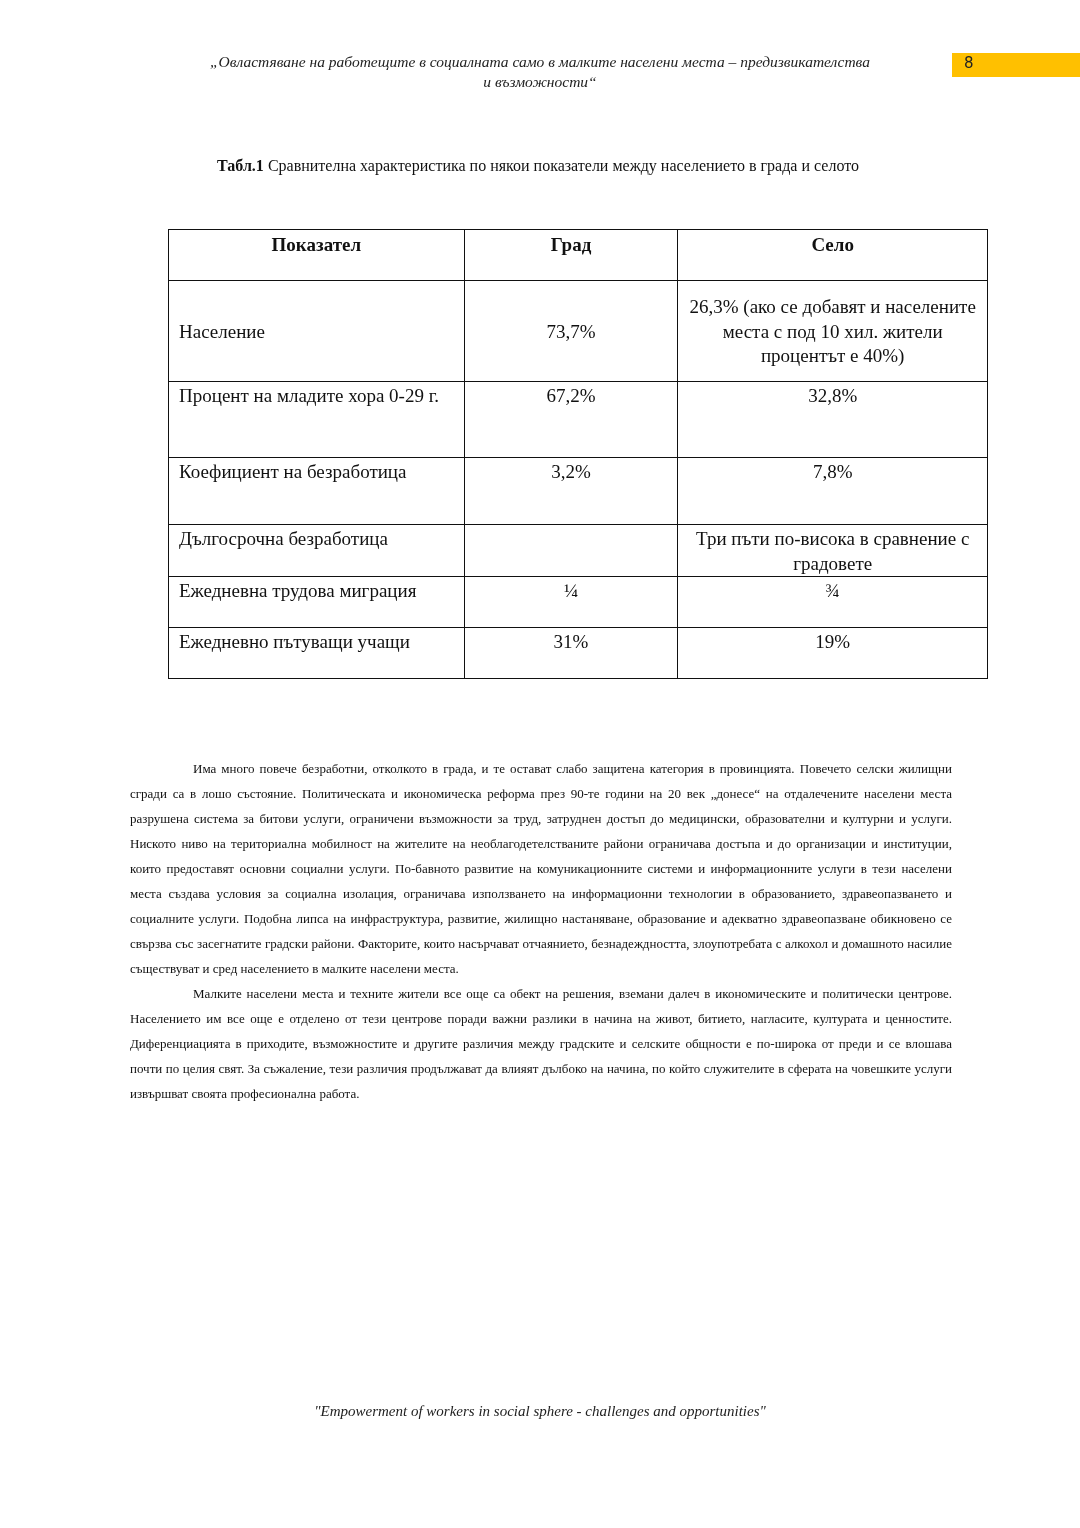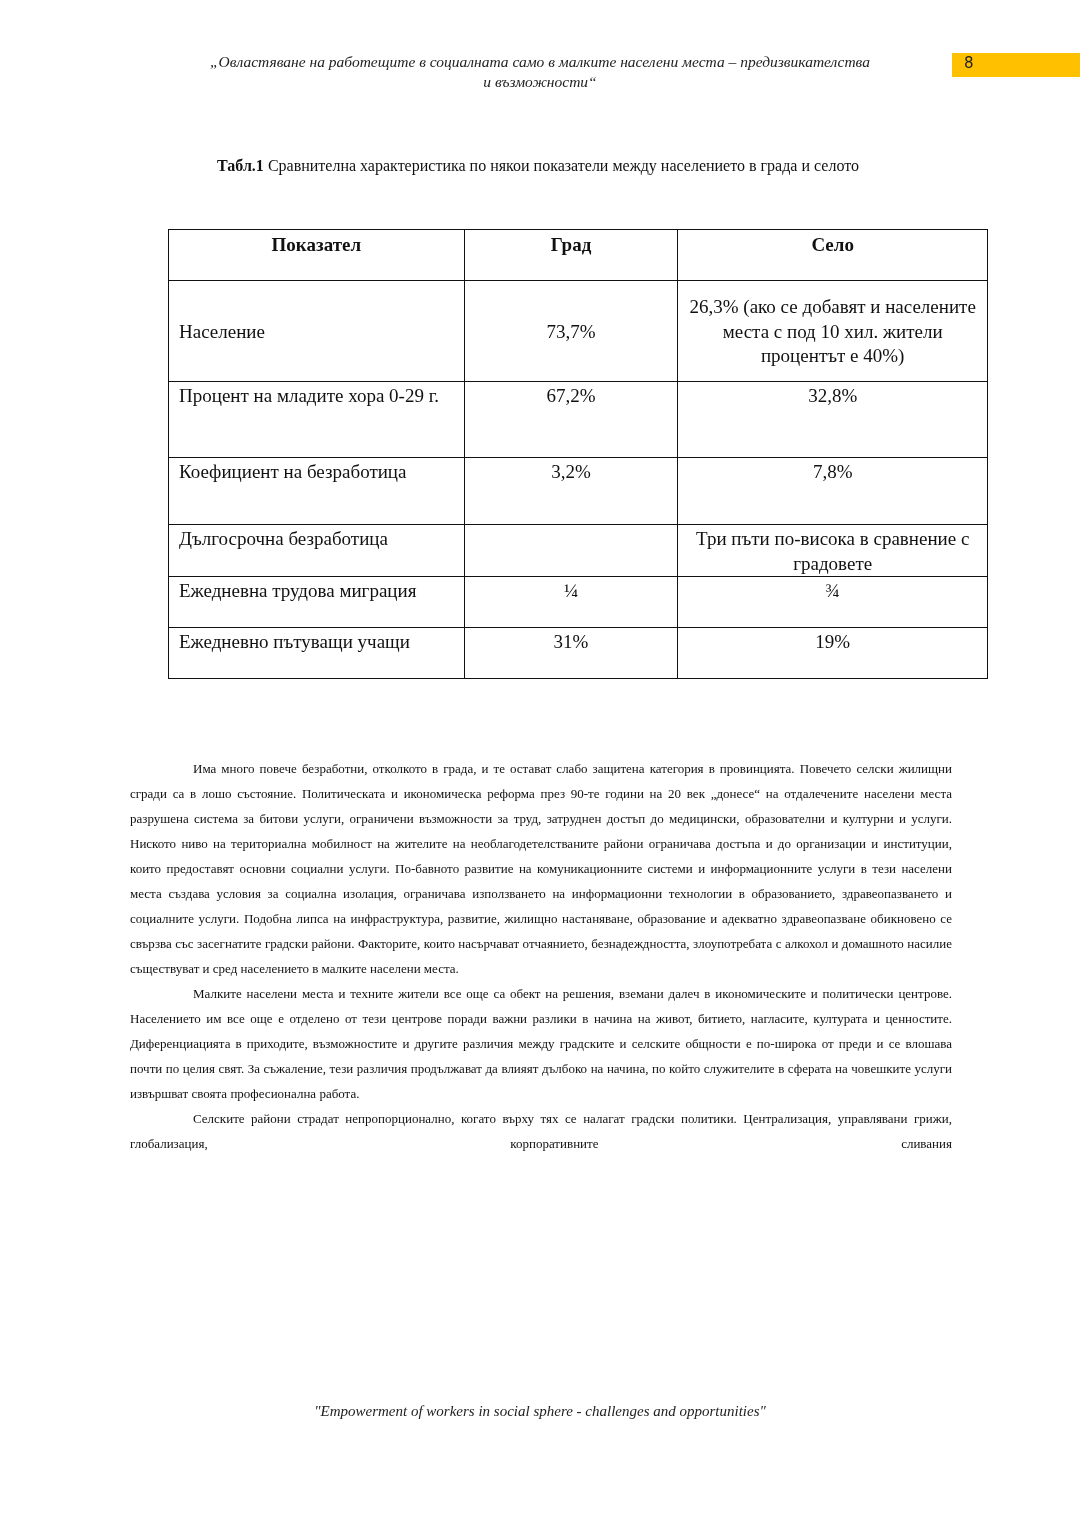--- a/index.html
+++ b/index.html
@@ -105,16 +105,15 @@
       <td>Ежедневно пътуващи учащи</td>
       <td class="center">31%</td>
       <td class="center">19%</td>
     </tr>
   </tbody>
 </table>
 
 <div class="body-text">
   <p>Има много повече безработни, отколкото в града, и те остават слабо защитена категория в провинцията. Повечето селски жилищни сгради са в лошо състояние. Политическата и икономическа реформа през 90-те години на 20 век „донесе“ на отдалечените населени места разрушена система за битови услуги, ограничени възможности за труд, затруднен достъп до медицински, образователни и културни и услуги. Ниското ниво на териториална мобилност на жителите на необлагодетелстваните райони ограничава достъпа и до организации и институции, които предоставят основни социални услуги. По-бавното развитие на комуникационните системи и информационните услуги в тези населени места създава условия за социална изолация, ограничава използването на информационни технологии в образованието, здравеопазването и социалните услуги. Подобна липса на инфраструктура, развитие, жилищно настаняване, образование и адекватно здравеопазване обикновено се свързва със засегнатите градски райони. Факторите, които насърчават отчаянието, безнадеждността, злоупотребата с алкохол и домашното насилие съществуват и сред населението в малките населени места.</p>
   <p>Малките населени места и техните жители все още са обект на решения, вземани далеч в икономическите и политически центрове. Населението им все още е отделено от тези центрове поради важни разлики в начина на живот, битието, нагласите, културата и ценностите. Диференциацията в приходите, възможностите и другите различия между градските и селските общности е по-широка от преди и се влошава почти по целия свят. За съжаление, тези различия продължават да влияят дълбоко на начина, по който служителите в сферата на човешките услуги извършват своята професионална работа.</p>
-  <p style="text-align-last:justify">Селските райони страдат непропорционално, когато върху тях се налагат градски политики. Централизация, управлявани грижи, глобализация, корпоративните сливания</p>
 </div>
 
 <div class="footer">"Empowerment of workers in social sphere - challenges and opportunities"</div>
 
 </body></html>

